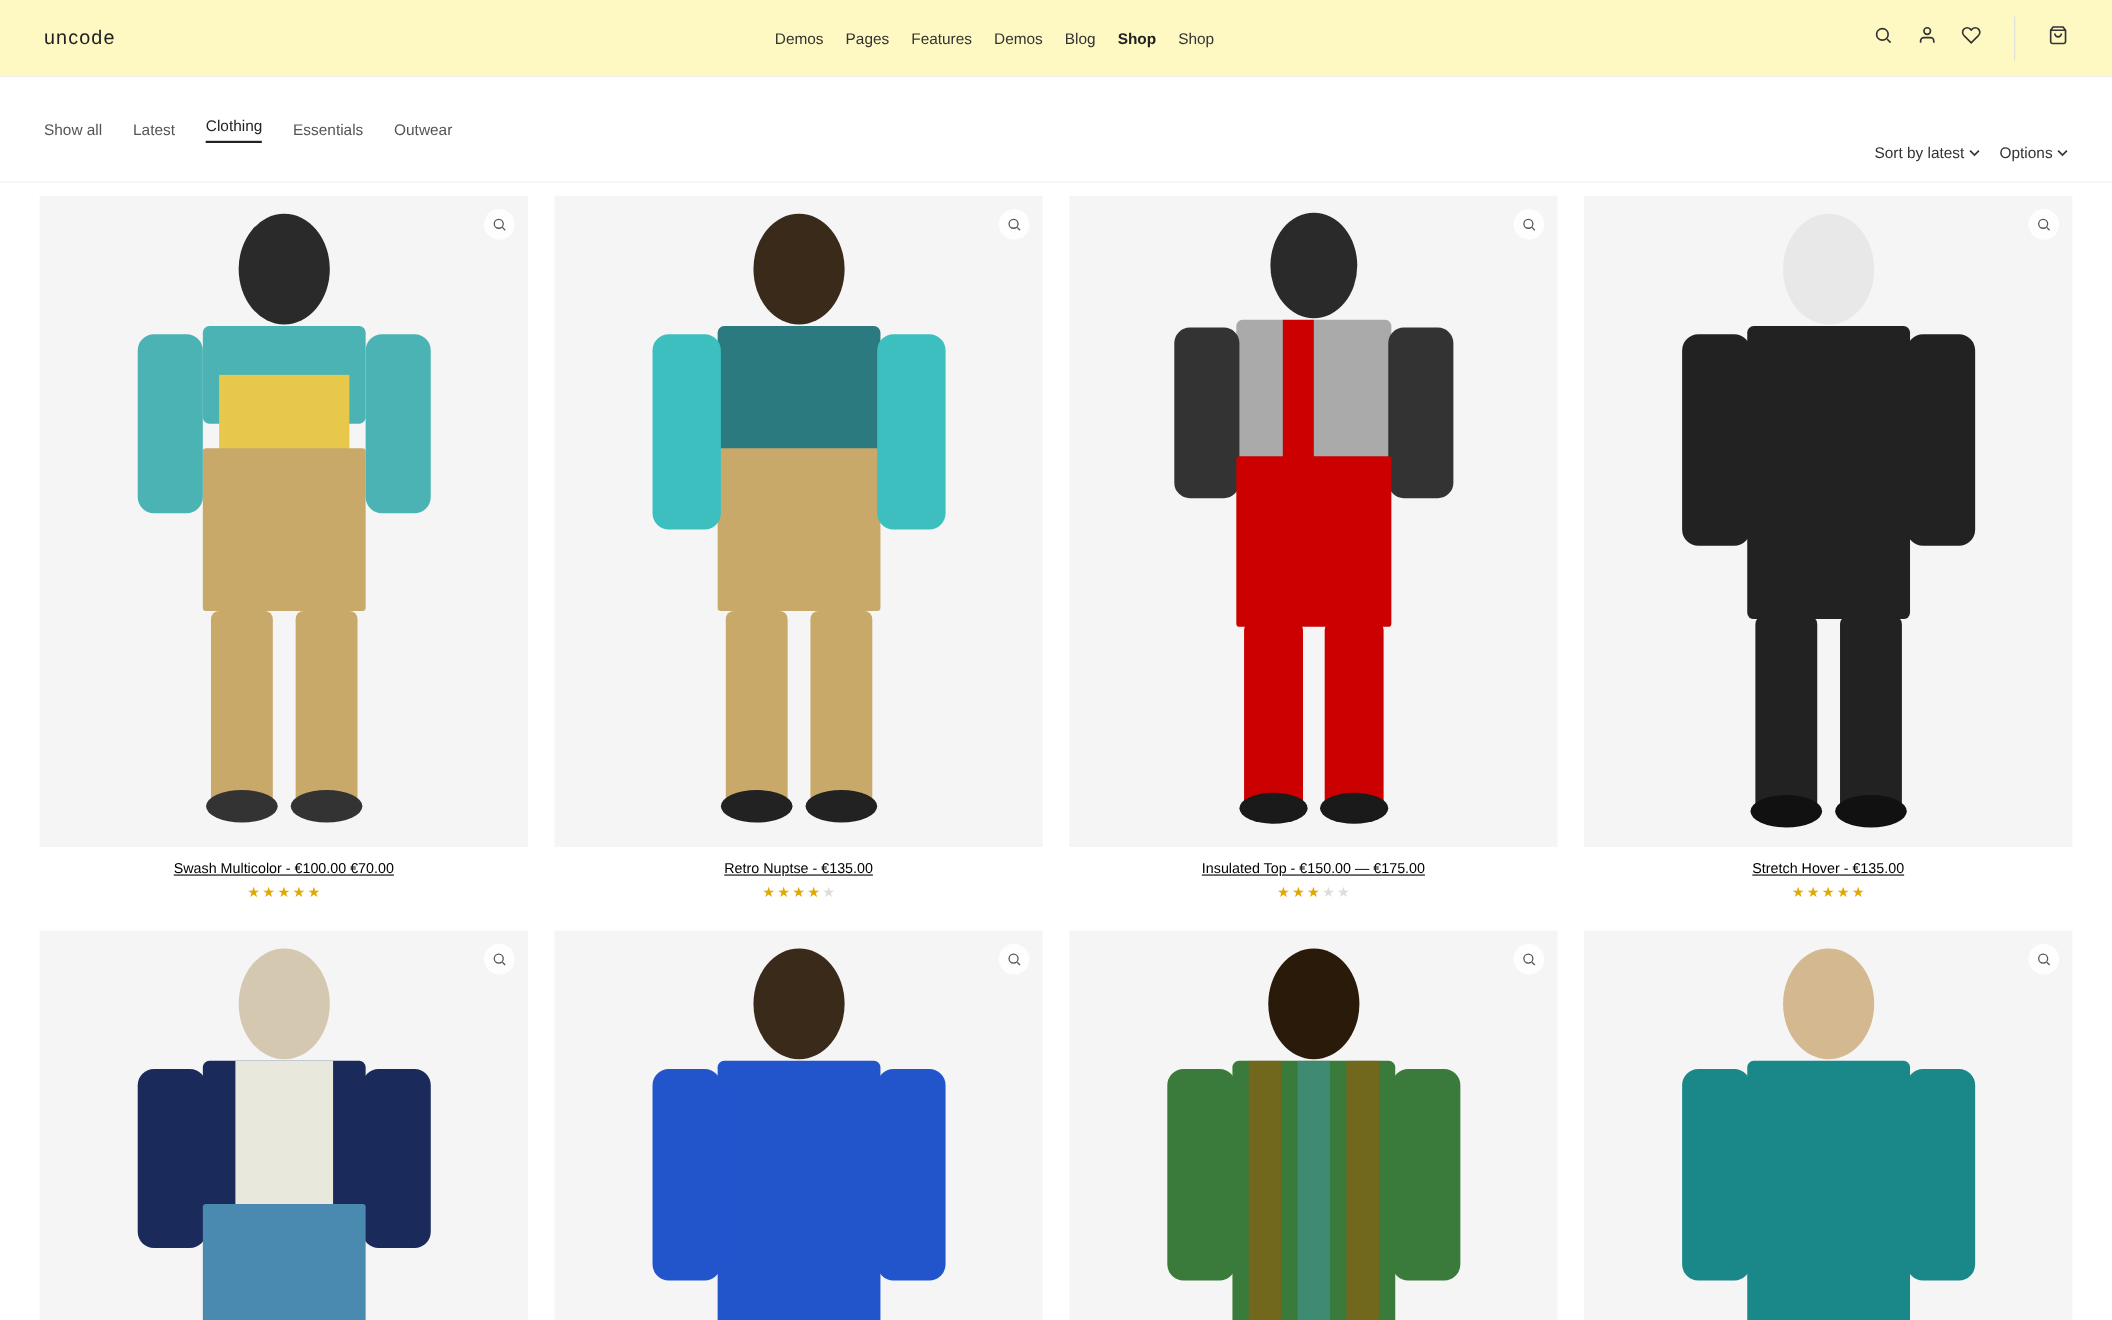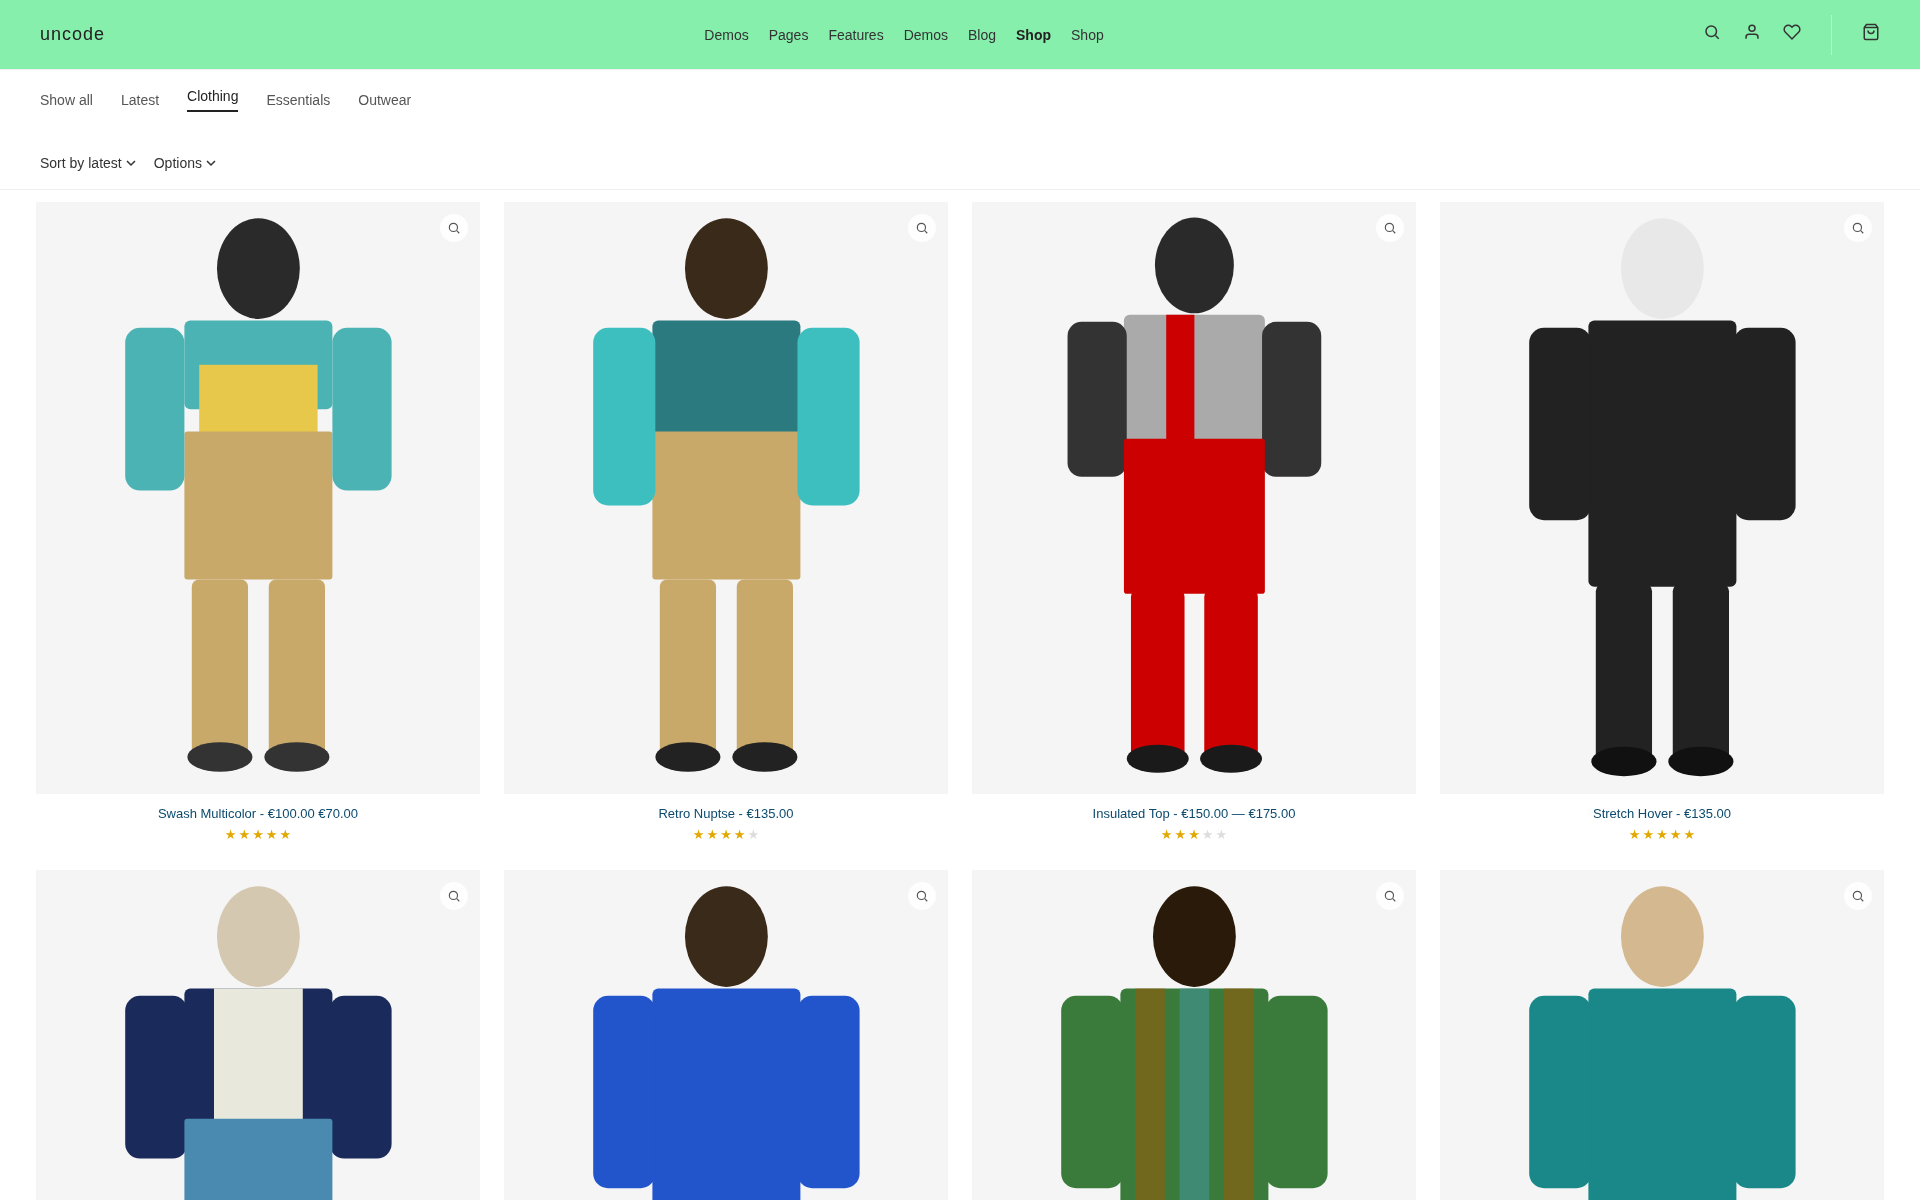--- a/index.html
+++ b/index.html
@@ -2,33 +2,33 @@
 <html><head>
   <meta charset="utf-8">
   <style>
     *, *::before, *::after { box-sizing: border-box; margin: 0; padding: 0; }
     body { font-family: 'Helvetica Neue', Helvetica, Arial, sans-serif; background: #fff; color: #222; font-size: 14px; }
 
     
     header {
       display: flex; align-items: center; justify-content: space-between;
       padding: 0 40px; height: 70px; border-bottom: 1px solid #eee;
-      position: sticky; top: 0; background: #86efac; z-index: 100;
+      position: sticky; top: 0; background: #fef9c3; z-index: 100;
     }
     .logo { font-size: 18px; font-weight: 300; letter-spacing: 1px; color: #222; }
     nav { display: flex; align-items: center; gap: 20px; }
     nav a { text-decoration: none; color: #333; font-size: 14px; font-weight: 400; }
     nav a.active { color: #222; font-weight: 600; }
     .header-icons { display: flex; align-items: center; gap: 22px; }
     .header-icons span { cursor: pointer; font-size: 18px; color: #333; }
 
     
     .filter-bar {
-      display: flex; align-items: flex-start; justify-content: space-between;
-      padding: 18px 40px; border-bottom: 1px solid #eee; flex-direction: column;
+      display: flex; align-items: center; justify-content: space-between;
+      padding: 18px 40px; border-bottom: 1px solid #eee;
     }
     .filter-left { display: flex; align-items: center; gap: 28px; }
     .filter-left a { text-decoration: none; color: #555; font-size: 14px; }
     .filter-left a.active { color: #222; font-weight: 400; border-bottom: 2px solid #222; padding-bottom: 6px; }
     .filter-right { display: flex; align-items: center; gap: 18px; margin-top: 43px; }
     .sort-btn, .options-btn {
       background: none; border: none; cursor: pointer;
       font-size: 14px; color: #333; display: flex; align-items: center; gap: 4px;
     }
     .sort-btn svg, .options-btn svg { width: 10px; height: 10px; }
@@ -51,21 +51,21 @@
       border-radius: 50%; display: flex; align-items: center; justify-content: center;
       cursor: pointer; font-size: 14px; color: #555;
     }
     
     .fig {
       width: 100%; height: 100%; display: flex; align-items: center; justify-content: center;
       position: relative; overflow: hidden;
     }
     .fig svg { width: 70%; height: 100%; }
     .product-info { padding: 12px 4px 4px 4px; text-align: center; }
-    .product-name { font-size: 13px; color: #0c4a6e; margin-bottom: 6px; }
+    .product-name { font-size: 13px; color: #000000; margin-bottom: 6px; text-decoration: underline; }
     .stars { display: flex; align-items: center; justify-content: center; gap: 2px; margin-top: 4px; }
     .star { font-size: 13px; color: #e0a800; }
     .star.empty { color: #ddd; }
 
     
     .nav-divider { width: 1px; height: 40px; background: #ddd; margin: 0 8px; }
   </style>
 </head>
 <body>
 

